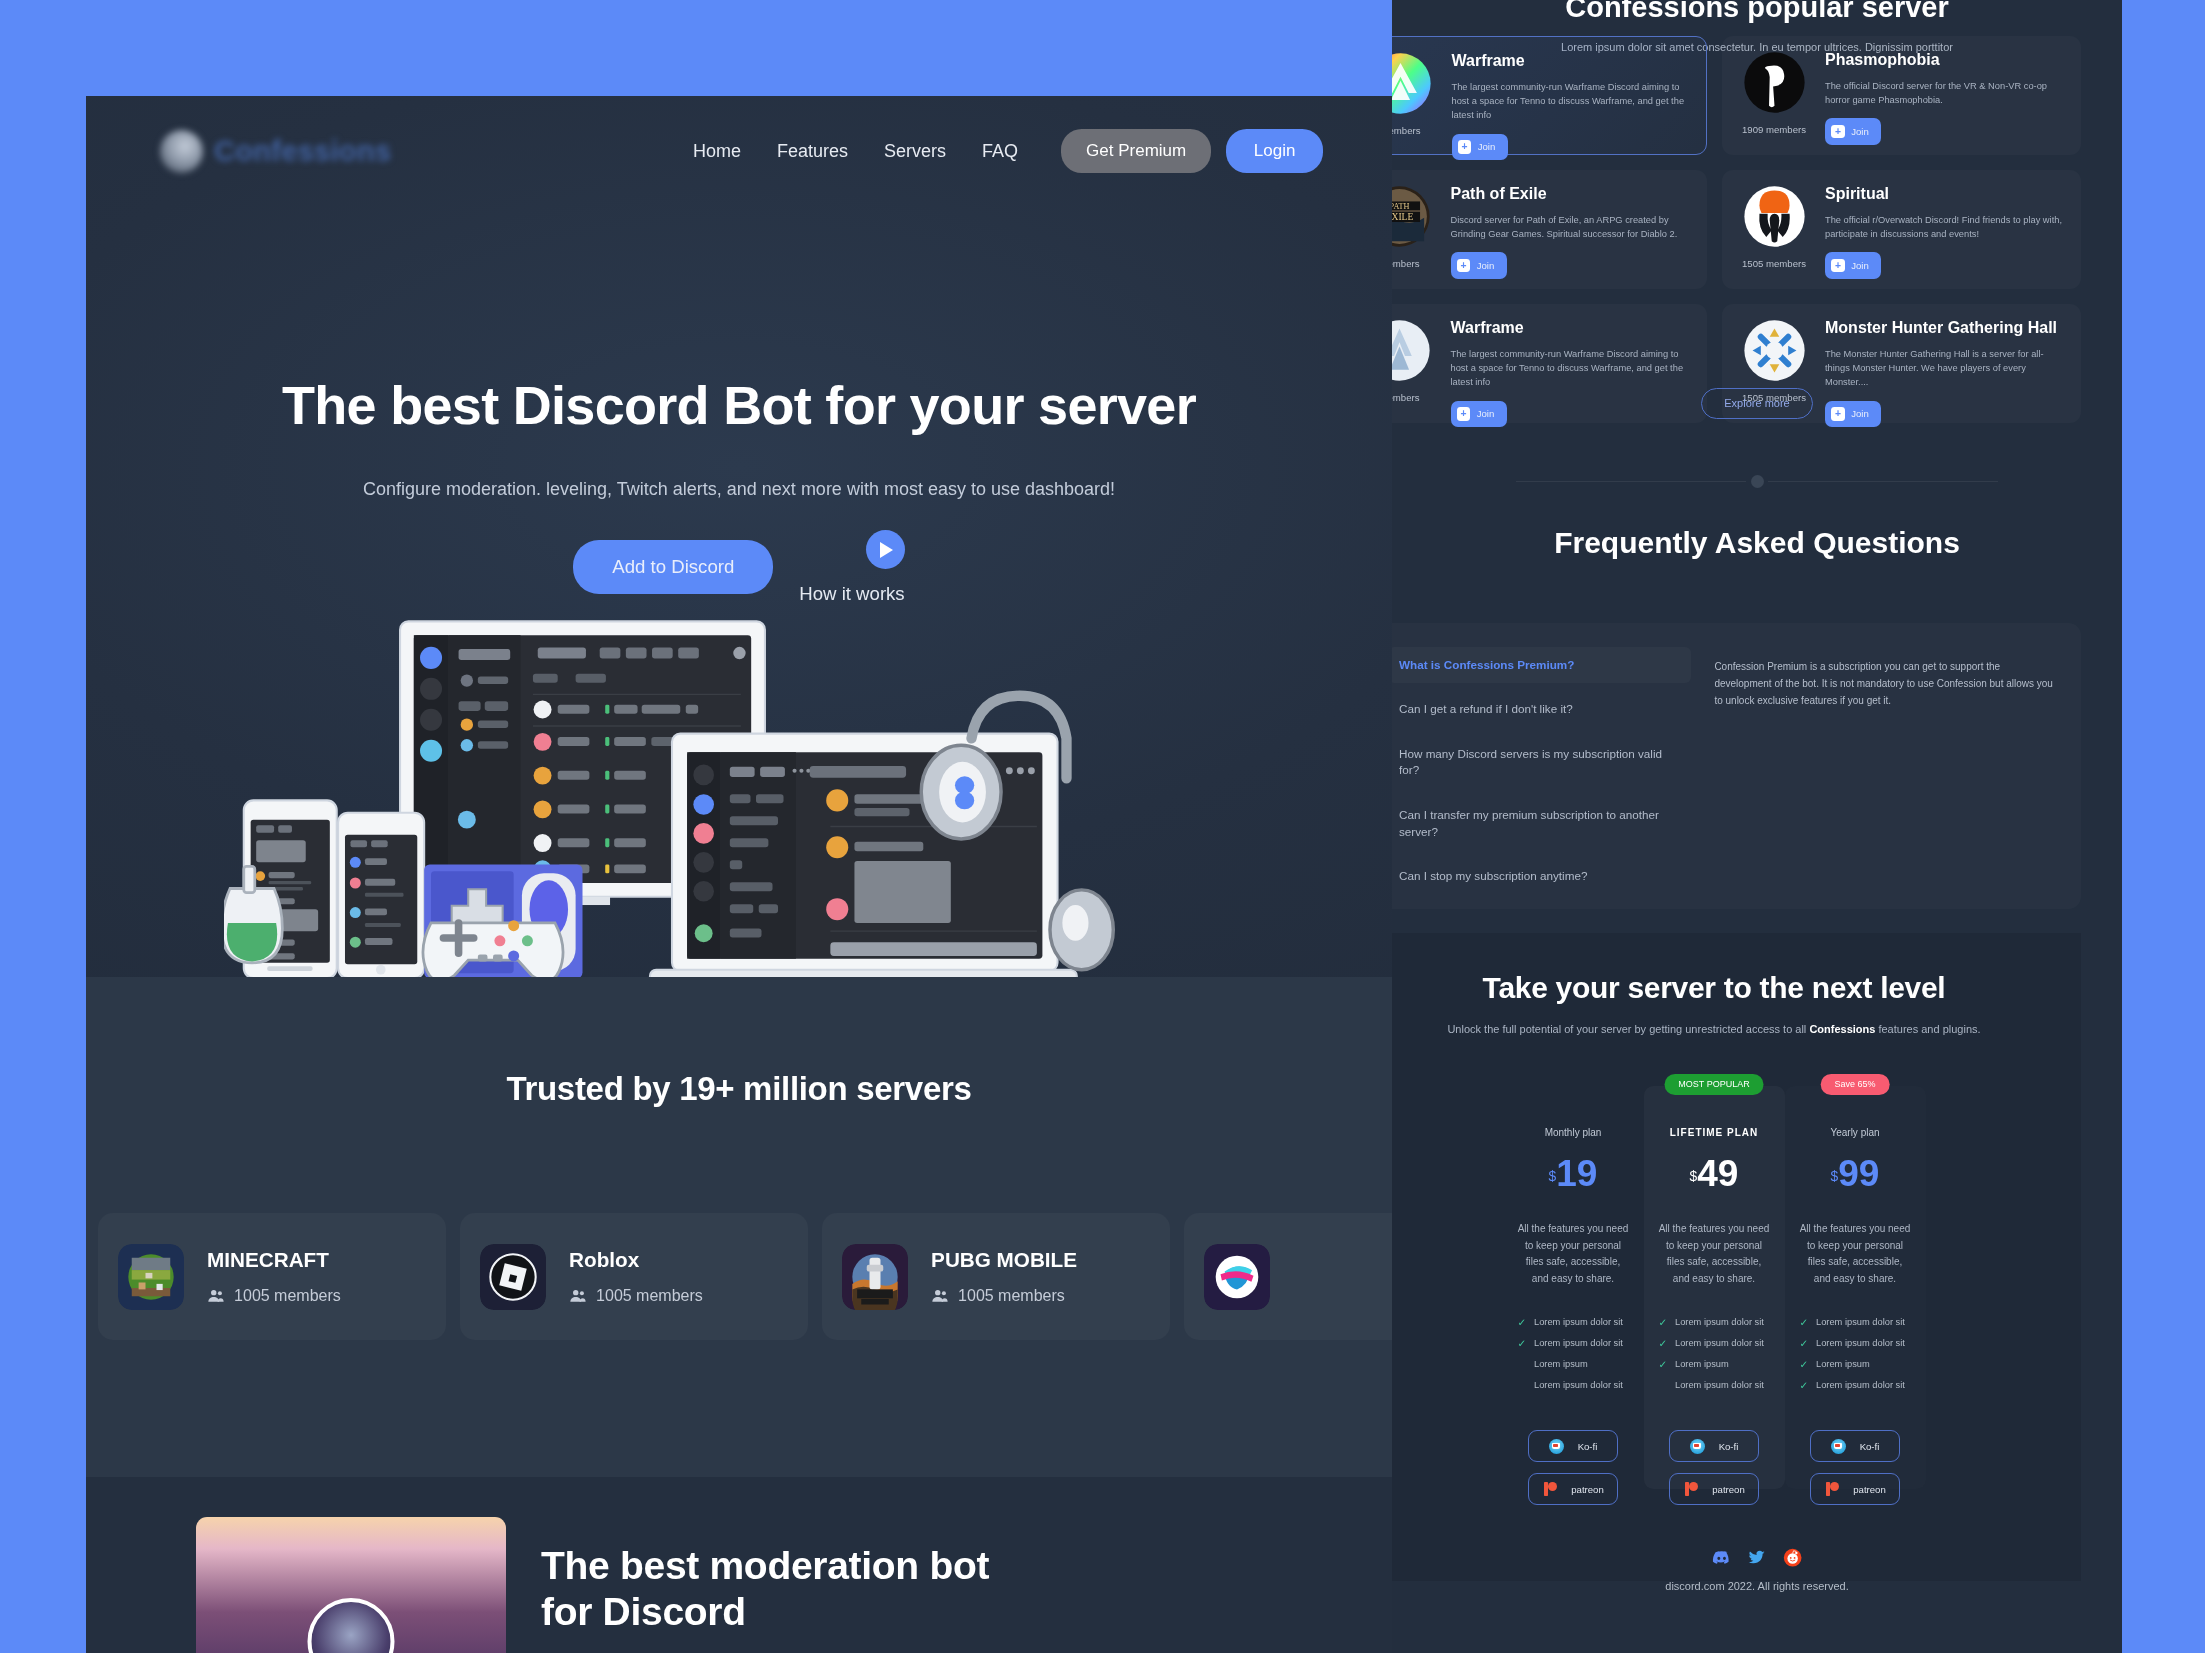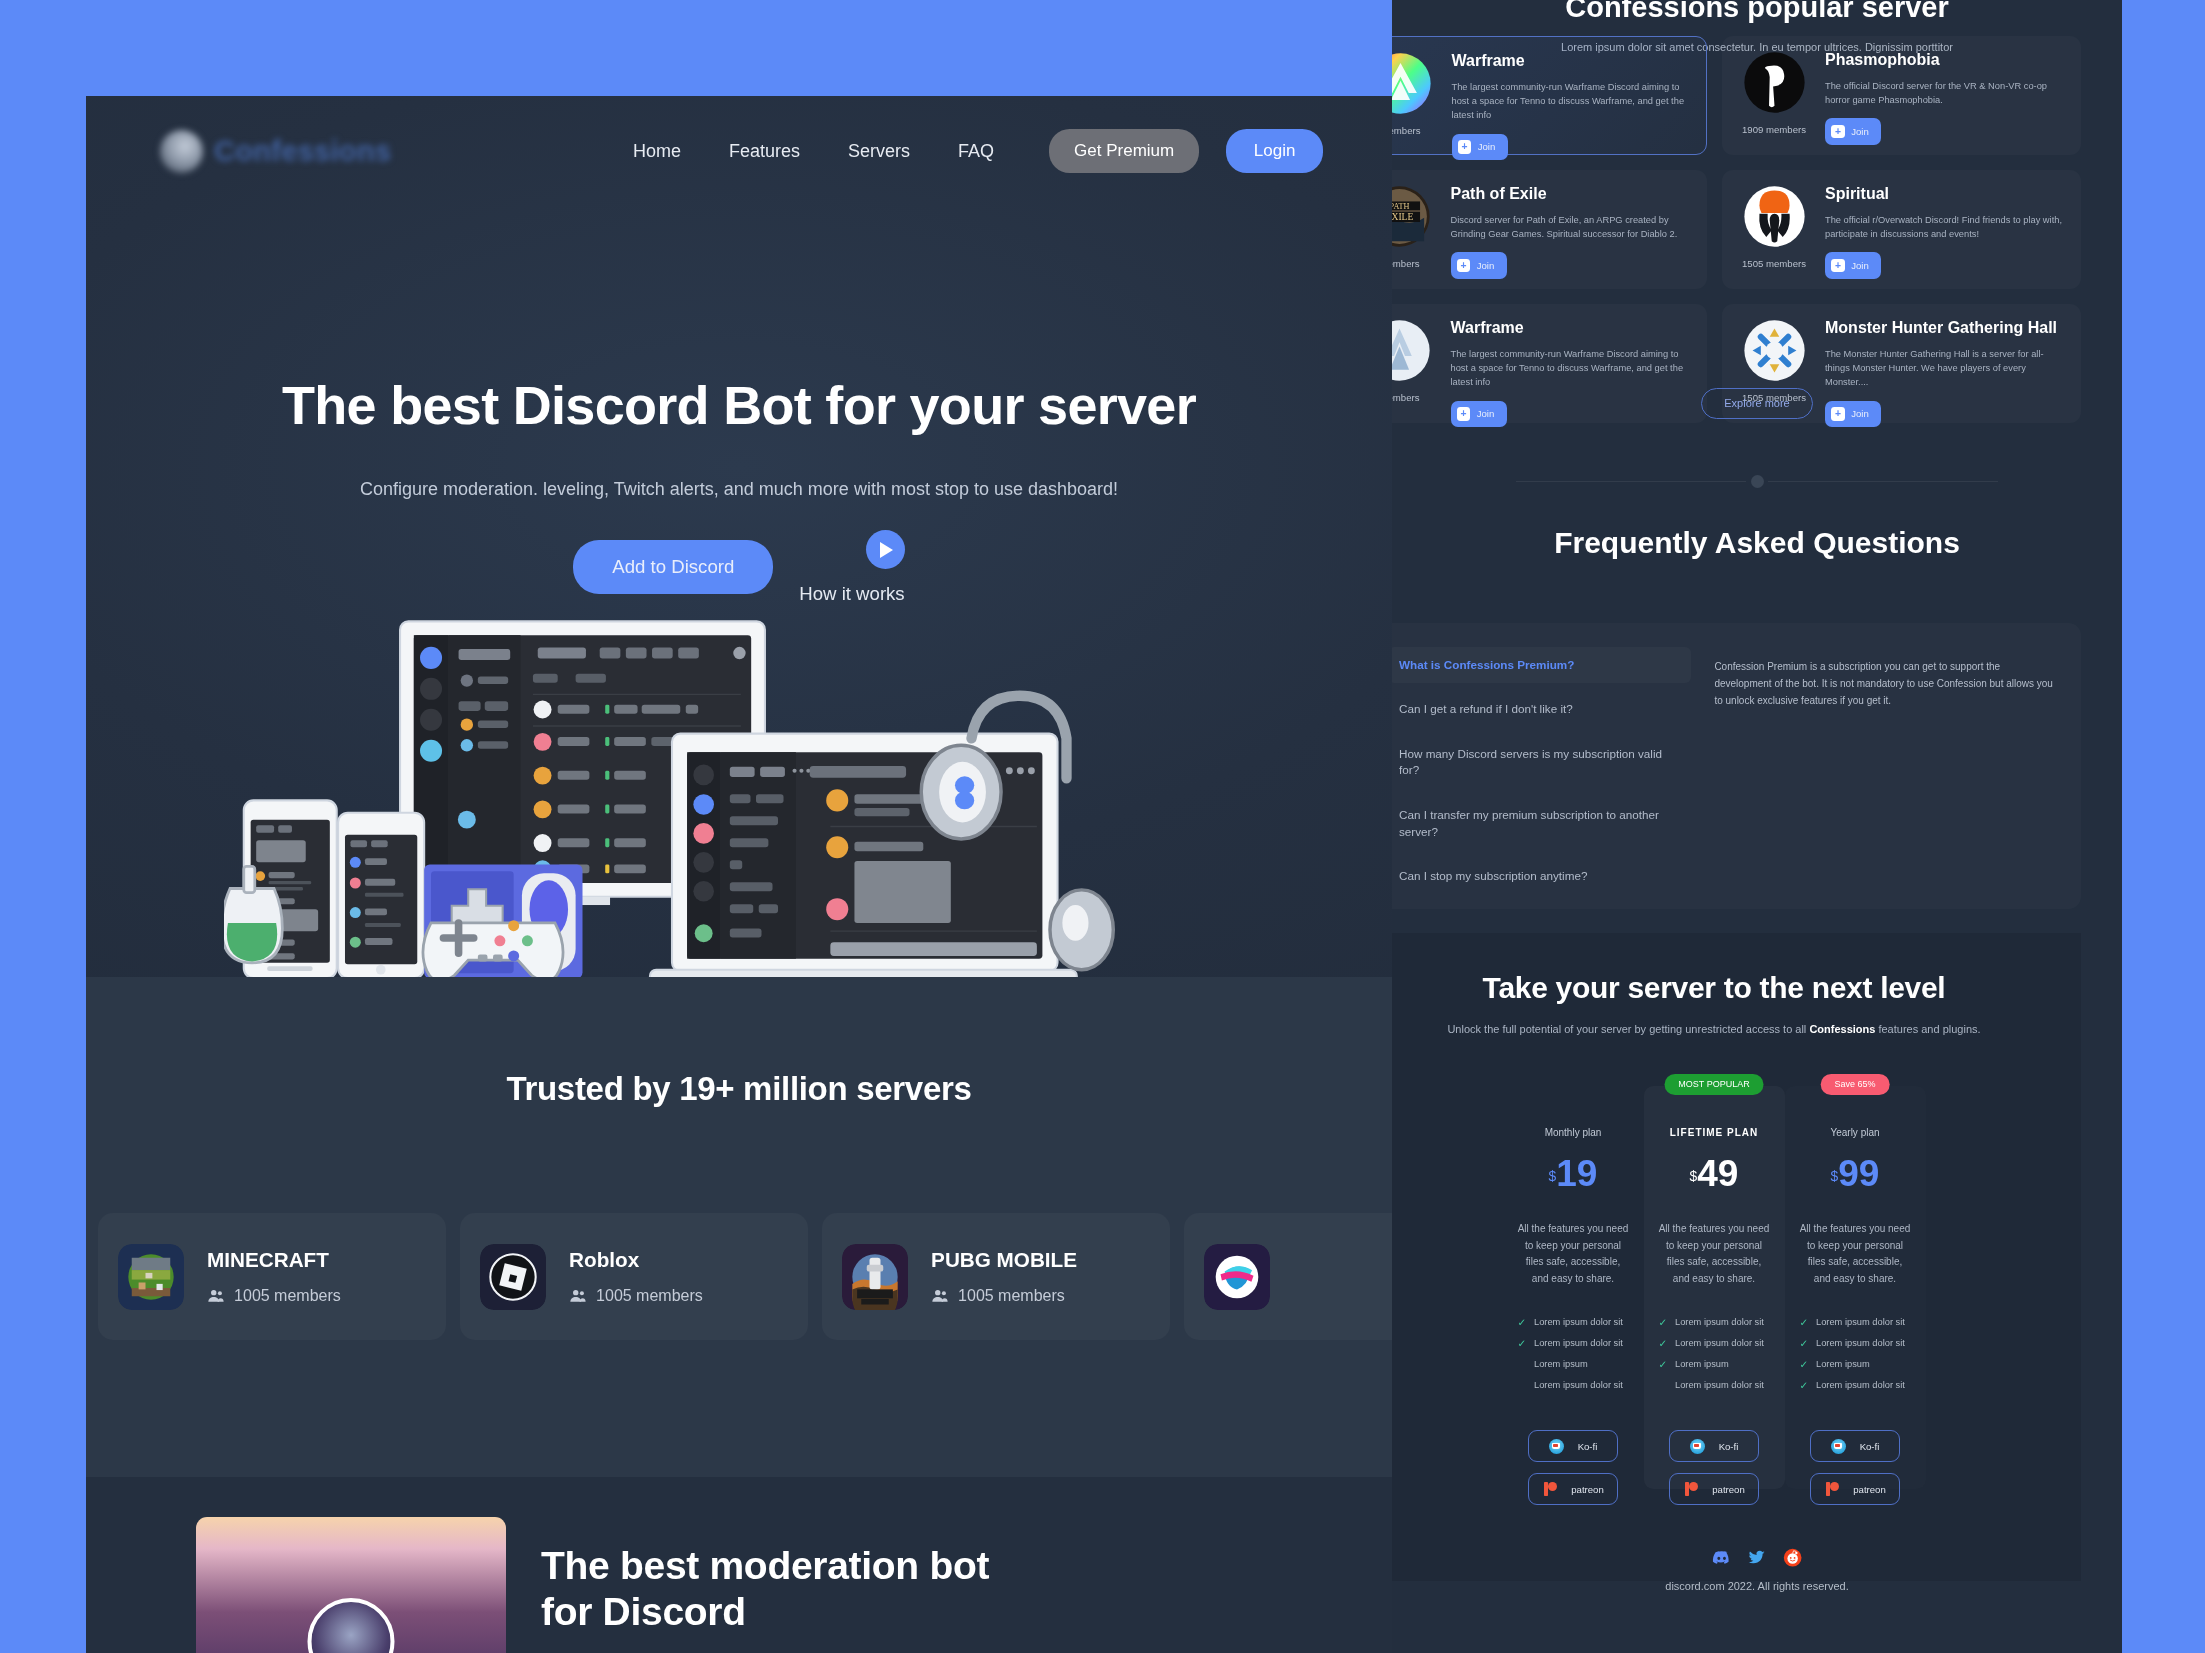--- a/index.html
+++ b/index.html
@@ -28,21 +28,21 @@
     display:flex; align-items:center; padding:0 69px 0 74px;
   }
   .brand{ display:flex; align-items:center; gap:11px; filter:blur(3.4px); }
   .brand-mark{
     width:43px; height:43px; border-radius:50%;
     background:radial-gradient(circle at 58% 38%, #c2cbd8 0%, #8e99a9 45%, #3b4657 100%);
   }
   .brand-text{
     font-size:29px; font-weight:700; color:#41619f; letter-spacing:0.3px;
   }
-  .nav-right{ margin-left:auto; display:flex; align-items:center; gap:12px; }
+  .nav-right{ margin-left:auto; display:flex; align-items:center; gap:0; }
   .nav-link{
     color:#e7ebf2; font-size:18px; padding:0 18px; text-decoration:none; white-space:nowrap;
   }
   .btn-premium{
     margin-left:25px; background:#6d6f76; color:#fff; font-size:17px;
     padding:12.4px 25px; border-radius:20.7px; border:none; white-space:nowrap;
   }
   .btn-login{
     margin-left:15px; background:#5c8af8; color:#fff; font-size:17px;
     padding:12.4px 27.6px; border-radius:20.7px; border:none; white-space:nowrap;
@@ -286,21 +286,21 @@
         <a class="nav-link">Home</a>
         <a class="nav-link">Features</a>
         <a class="nav-link">Servers</a>
         <a class="nav-link">FAQ</a>
         <button class="btn-premium">Get Premium</button>
         <button class="btn-login">Login</button>
       </div>
     </div>
 
     <div class="hero-title">The best Discord Bot for your server</div>
-    <div class="hero-sub">Configure moderation. leveling, Twitch alerts, and much more with most stop to use dashboard!</div>
+    <div class="hero-sub">Configure moderation. leveling, Twitch alerts, and next more with most easy to use dashboard!</div>
 
     <div class="hero-cta">
       <button class="btn-add">Add to Discord</button>
       <div class="howit">
         <div class="play-circle">
             <div class="play-tri"></div>
           </div>
         <span class="howit-label">How it works</span>
       </div>
     </div>

